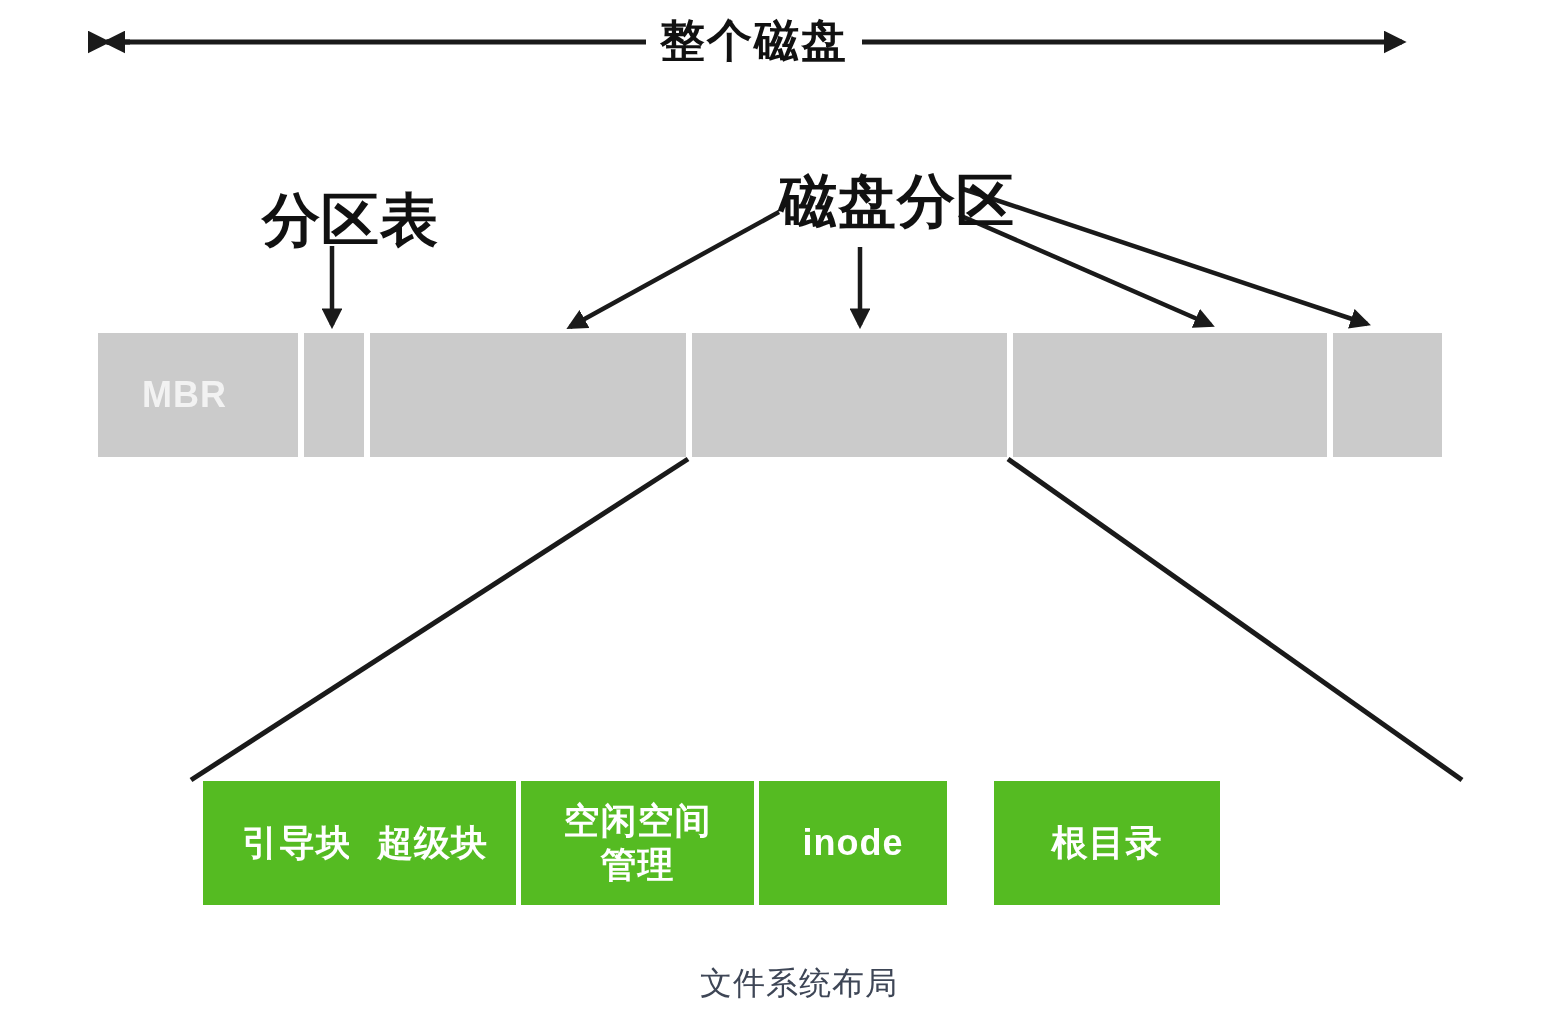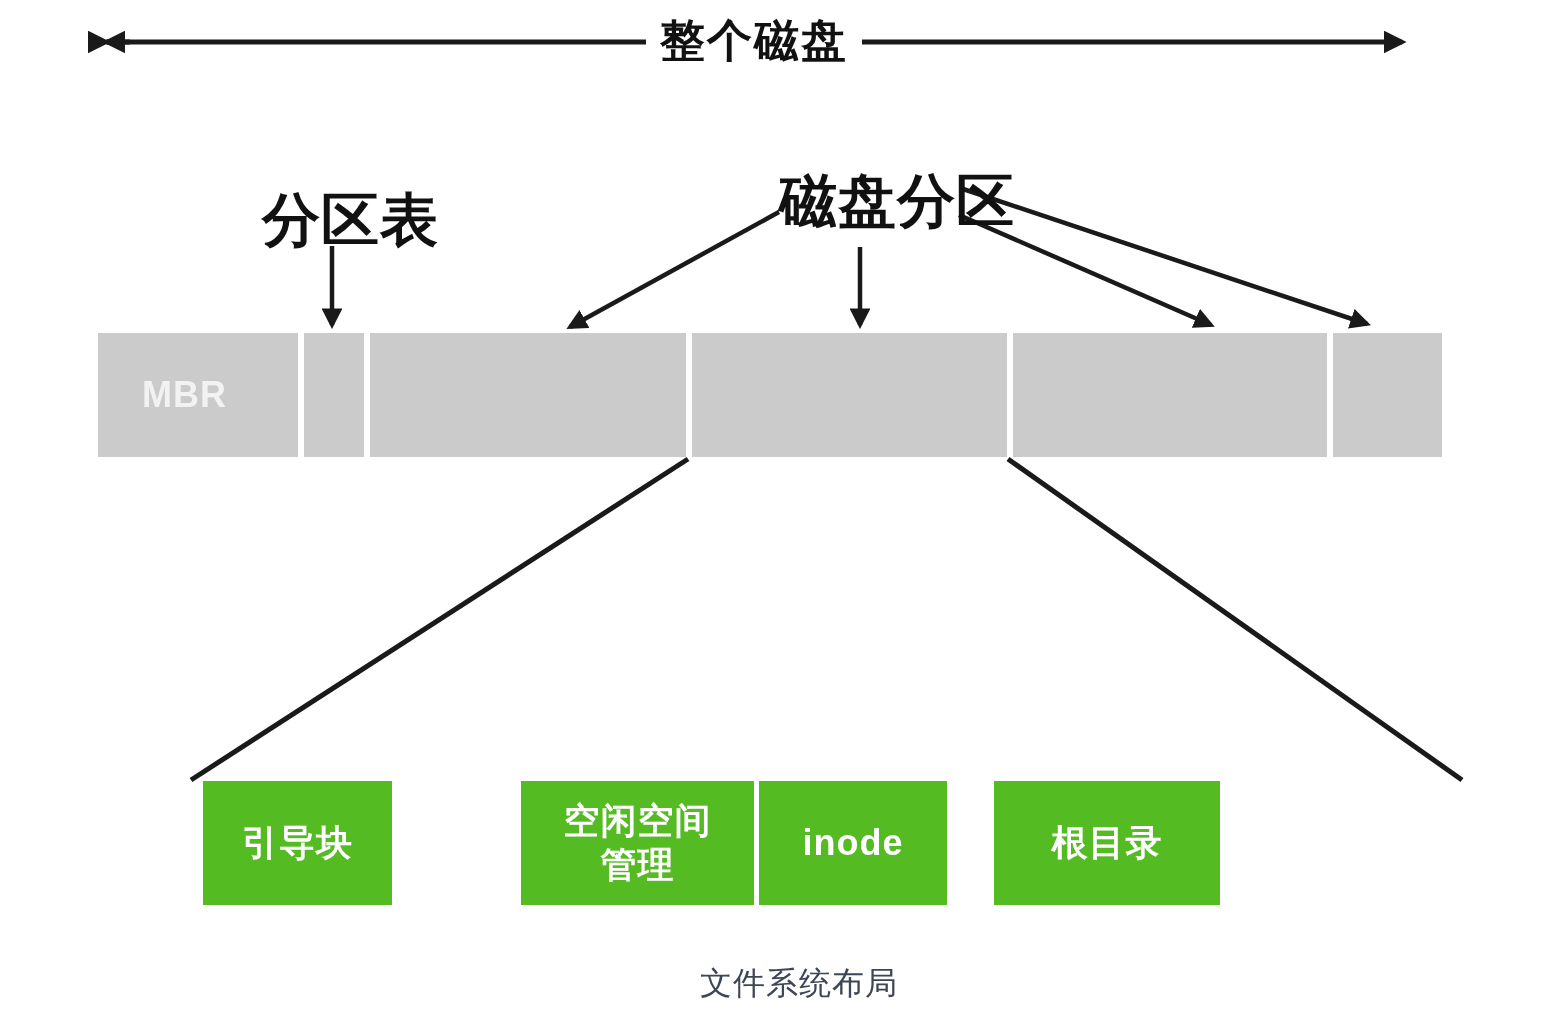--- a/index.html
+++ b/index.html
@@ -132,20 +132,23 @@
   </div>
   <div class="gray-seg" style="left:304px; width:60px;"></div>
   <div class="gray-seg" style="left:370px; width:316px;"></div>
   <div class="gray-seg" style="left:692px; width:315px;"></div>
   <div class="gray-seg" style="left:1013px;width:314px;"></div>
   <div class="gray-seg" style="left:1333px;width:109px;"></div>
 
   <div class="green-seg" style="left:155px; width:189px;margin-left:48px;">
     <span class="green-text">引导块</span>
   </div>
+  <div class="green-seg" style="left:349px; width:167px;">
+    <span class="green-text">超级块</span>
+  </div>
   <div class="green-seg" style="left:521px; width:233px;">
     <span class="green-text">空闲空间
 管理</span>
   </div>
   <div class="green-seg" style="left:759px; width:188px;justify-content:center;">
     <span class="green-text">inode</span>
   </div>
   <div class="green-seg" style="left:994px; width:226px;">
     <span class="green-text">根目录</span>
   </div>

